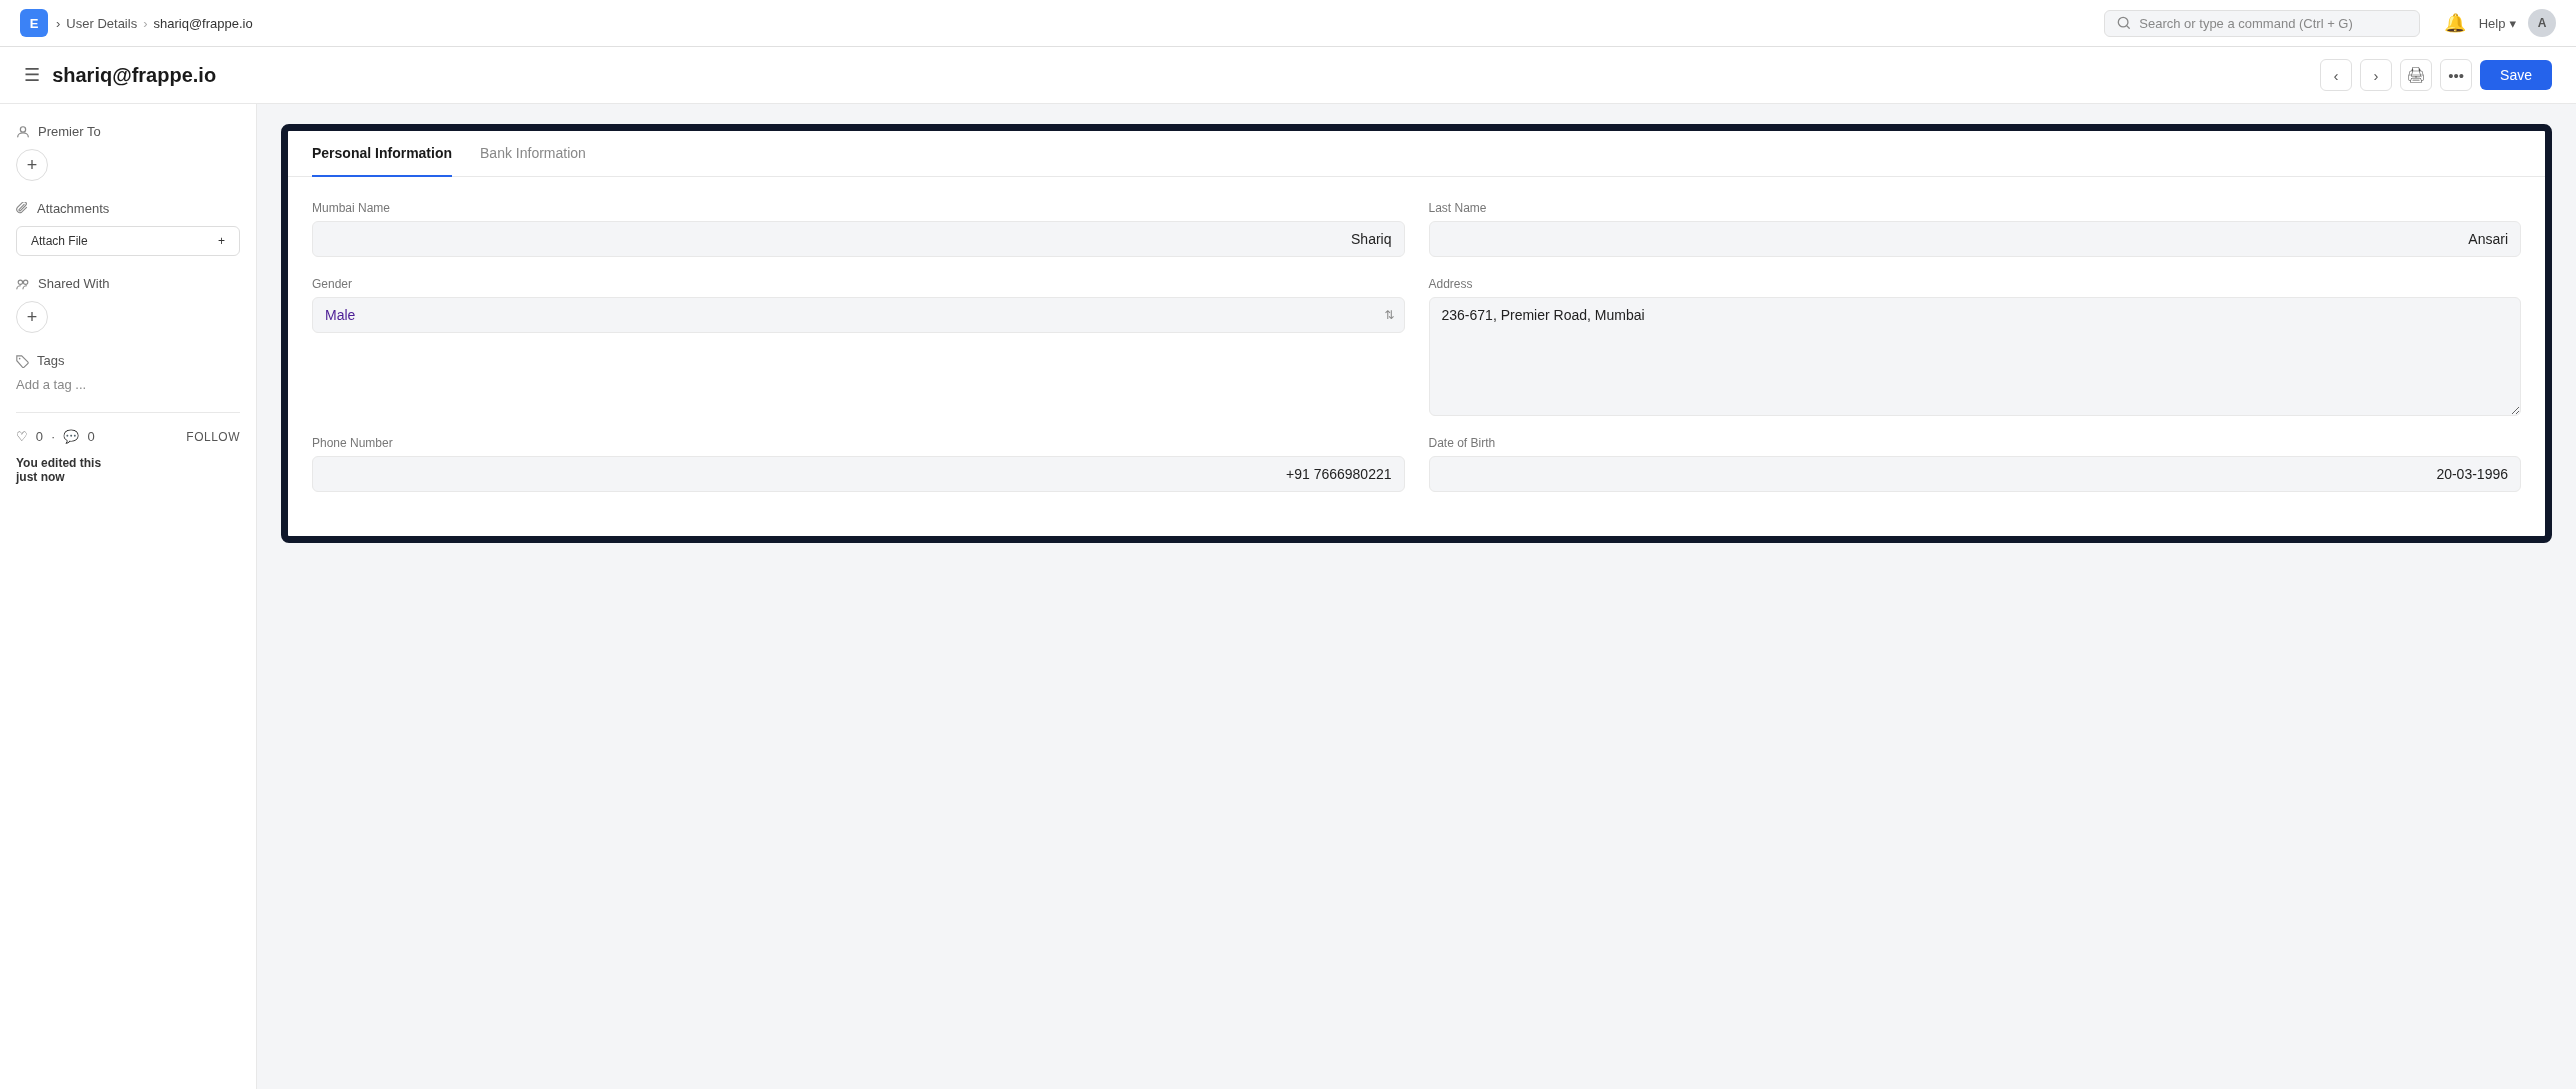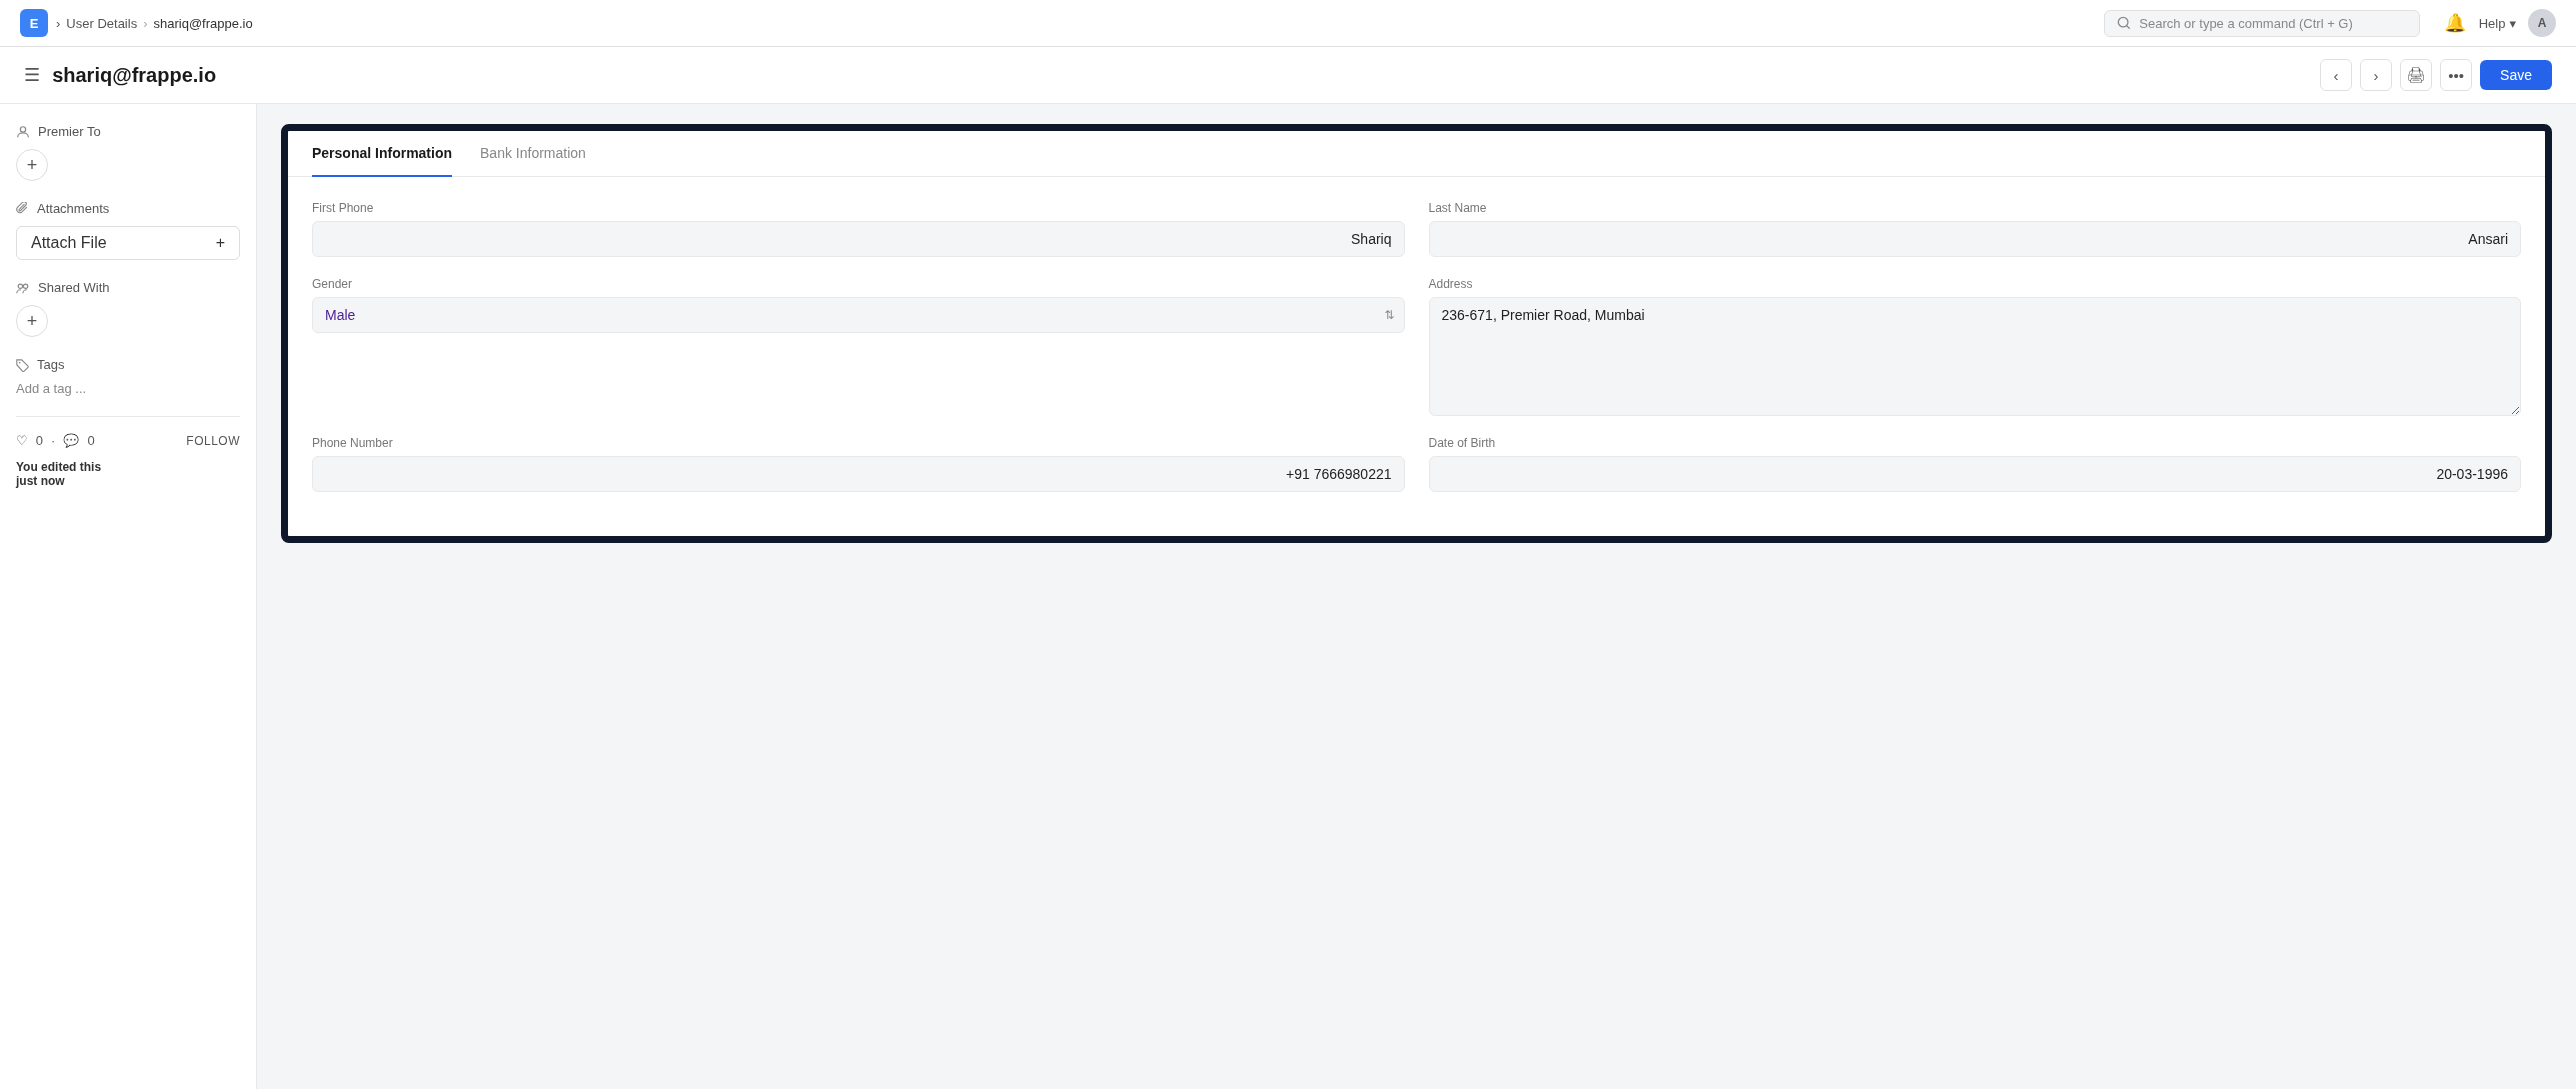--- a/index.html
+++ b/index.html
@@ -124,21 +124,21 @@
       display: flex; align-items: center; justify-content: center;
       cursor: pointer; color: #555; font-size: 18px;
     }
     .attach-file-btn {
       display: flex; align-items: center; gap: 8px;
       border: 1px solid #ddd;
       border-radius: 6px;
       padding: 7px 14px;
       background: #fff;
       cursor: pointer;
-      font-size: 16px; color: #333;
+      font-size: 12px; color: #333;
       width: 100%;
     }
     .tags-section .tags-label {
       display: flex; align-items: flex-end; gap: 8px;
       font-size: 13px; color: #555; margin-bottom: 8px;
     }
     .add-tag-link { font-size: 13px; color: #888; cursor: pointer; }
     .sidebar-divider { border: none; border-top: 1px solid #e8e8e8; margin: 16px 0; }
     .activity-row {
       display: flex; align-items: center; gap: 8px;
@@ -358,21 +358,21 @@
 
         <div class="tabs">
           <div class="tab active">Personal Information</div>
           <div class="tab">Bank Information</div>
         </div>
 
         <div class="form-body">
 
           <div class="form-row">
             <div class="field-group">
-              <label class="field-label">First Phone</label>
+              <label class="field-label">Mumbai Name</label>
               <input class="field-input" type="text" value="Shariq" style="">
             </div>
             <div class="field-group">
               <label class="field-label">Last Name</label>
               <input class="field-input" type="text" value="Ansari" style="">
             </div>
           </div>
 
           <div class="form-row">
             <div class="field-group">

